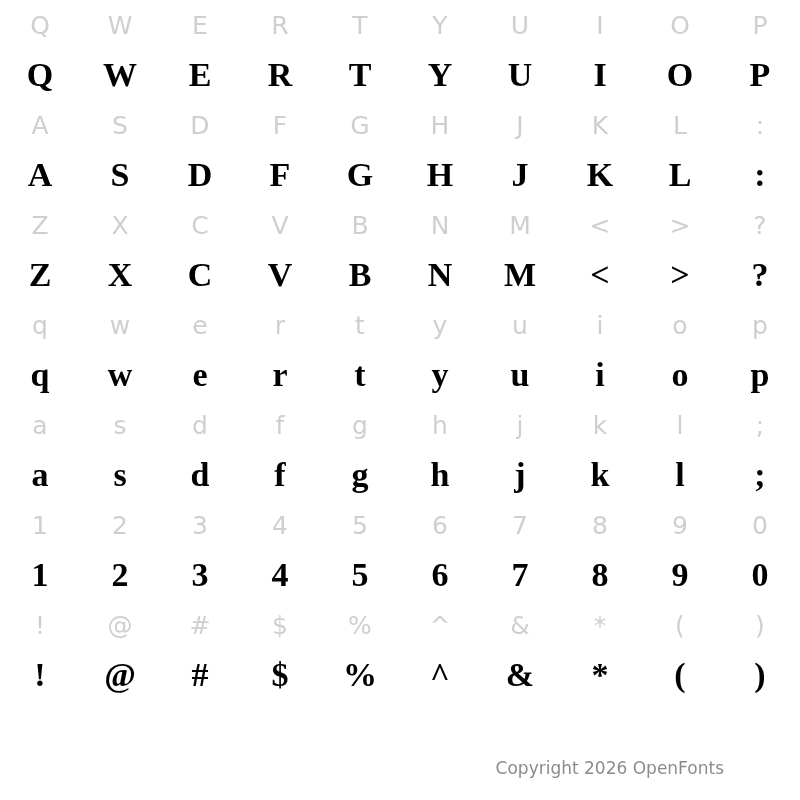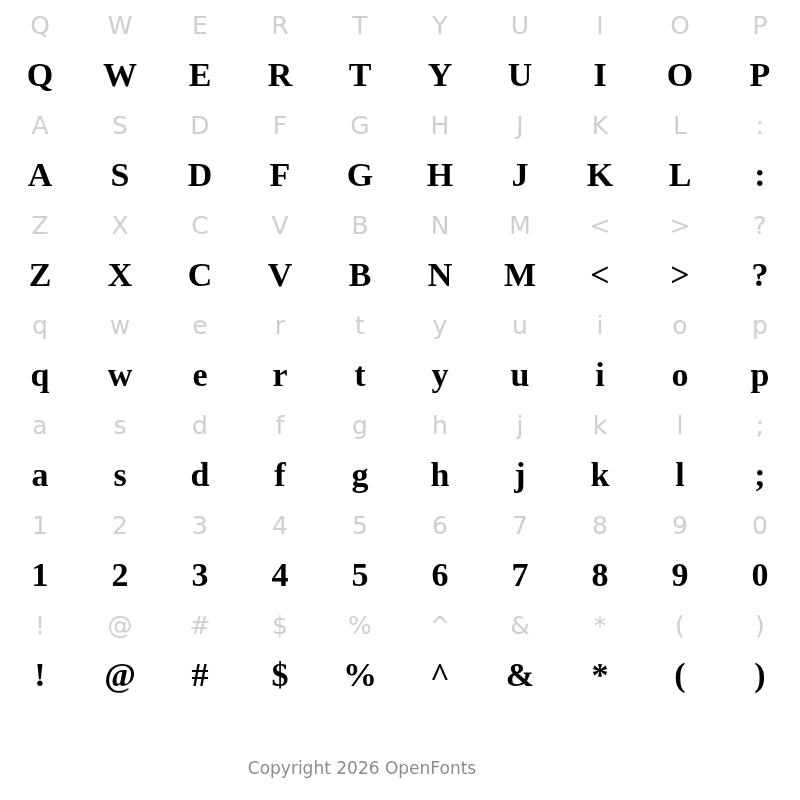--- a/index.html
+++ b/index.html
@@ -70,20 +70,21 @@
     right: 0;
     bottom: 22px;
     text-align: center;
     padding-right: 36px;
     box-sizing: border-box;
   }
   #footer .copy {
     font-family: "DejaVu Sans", sans-serif;
     font-size: 17px;
     color: #8c8c8c;
+    text-align: right;
     display: block;
     padding-right: 40px;
   }
 </style>
 </head>
 <body>
 
 <div id="sheet">
   <div id="grid">
       <div class="row-pair">

